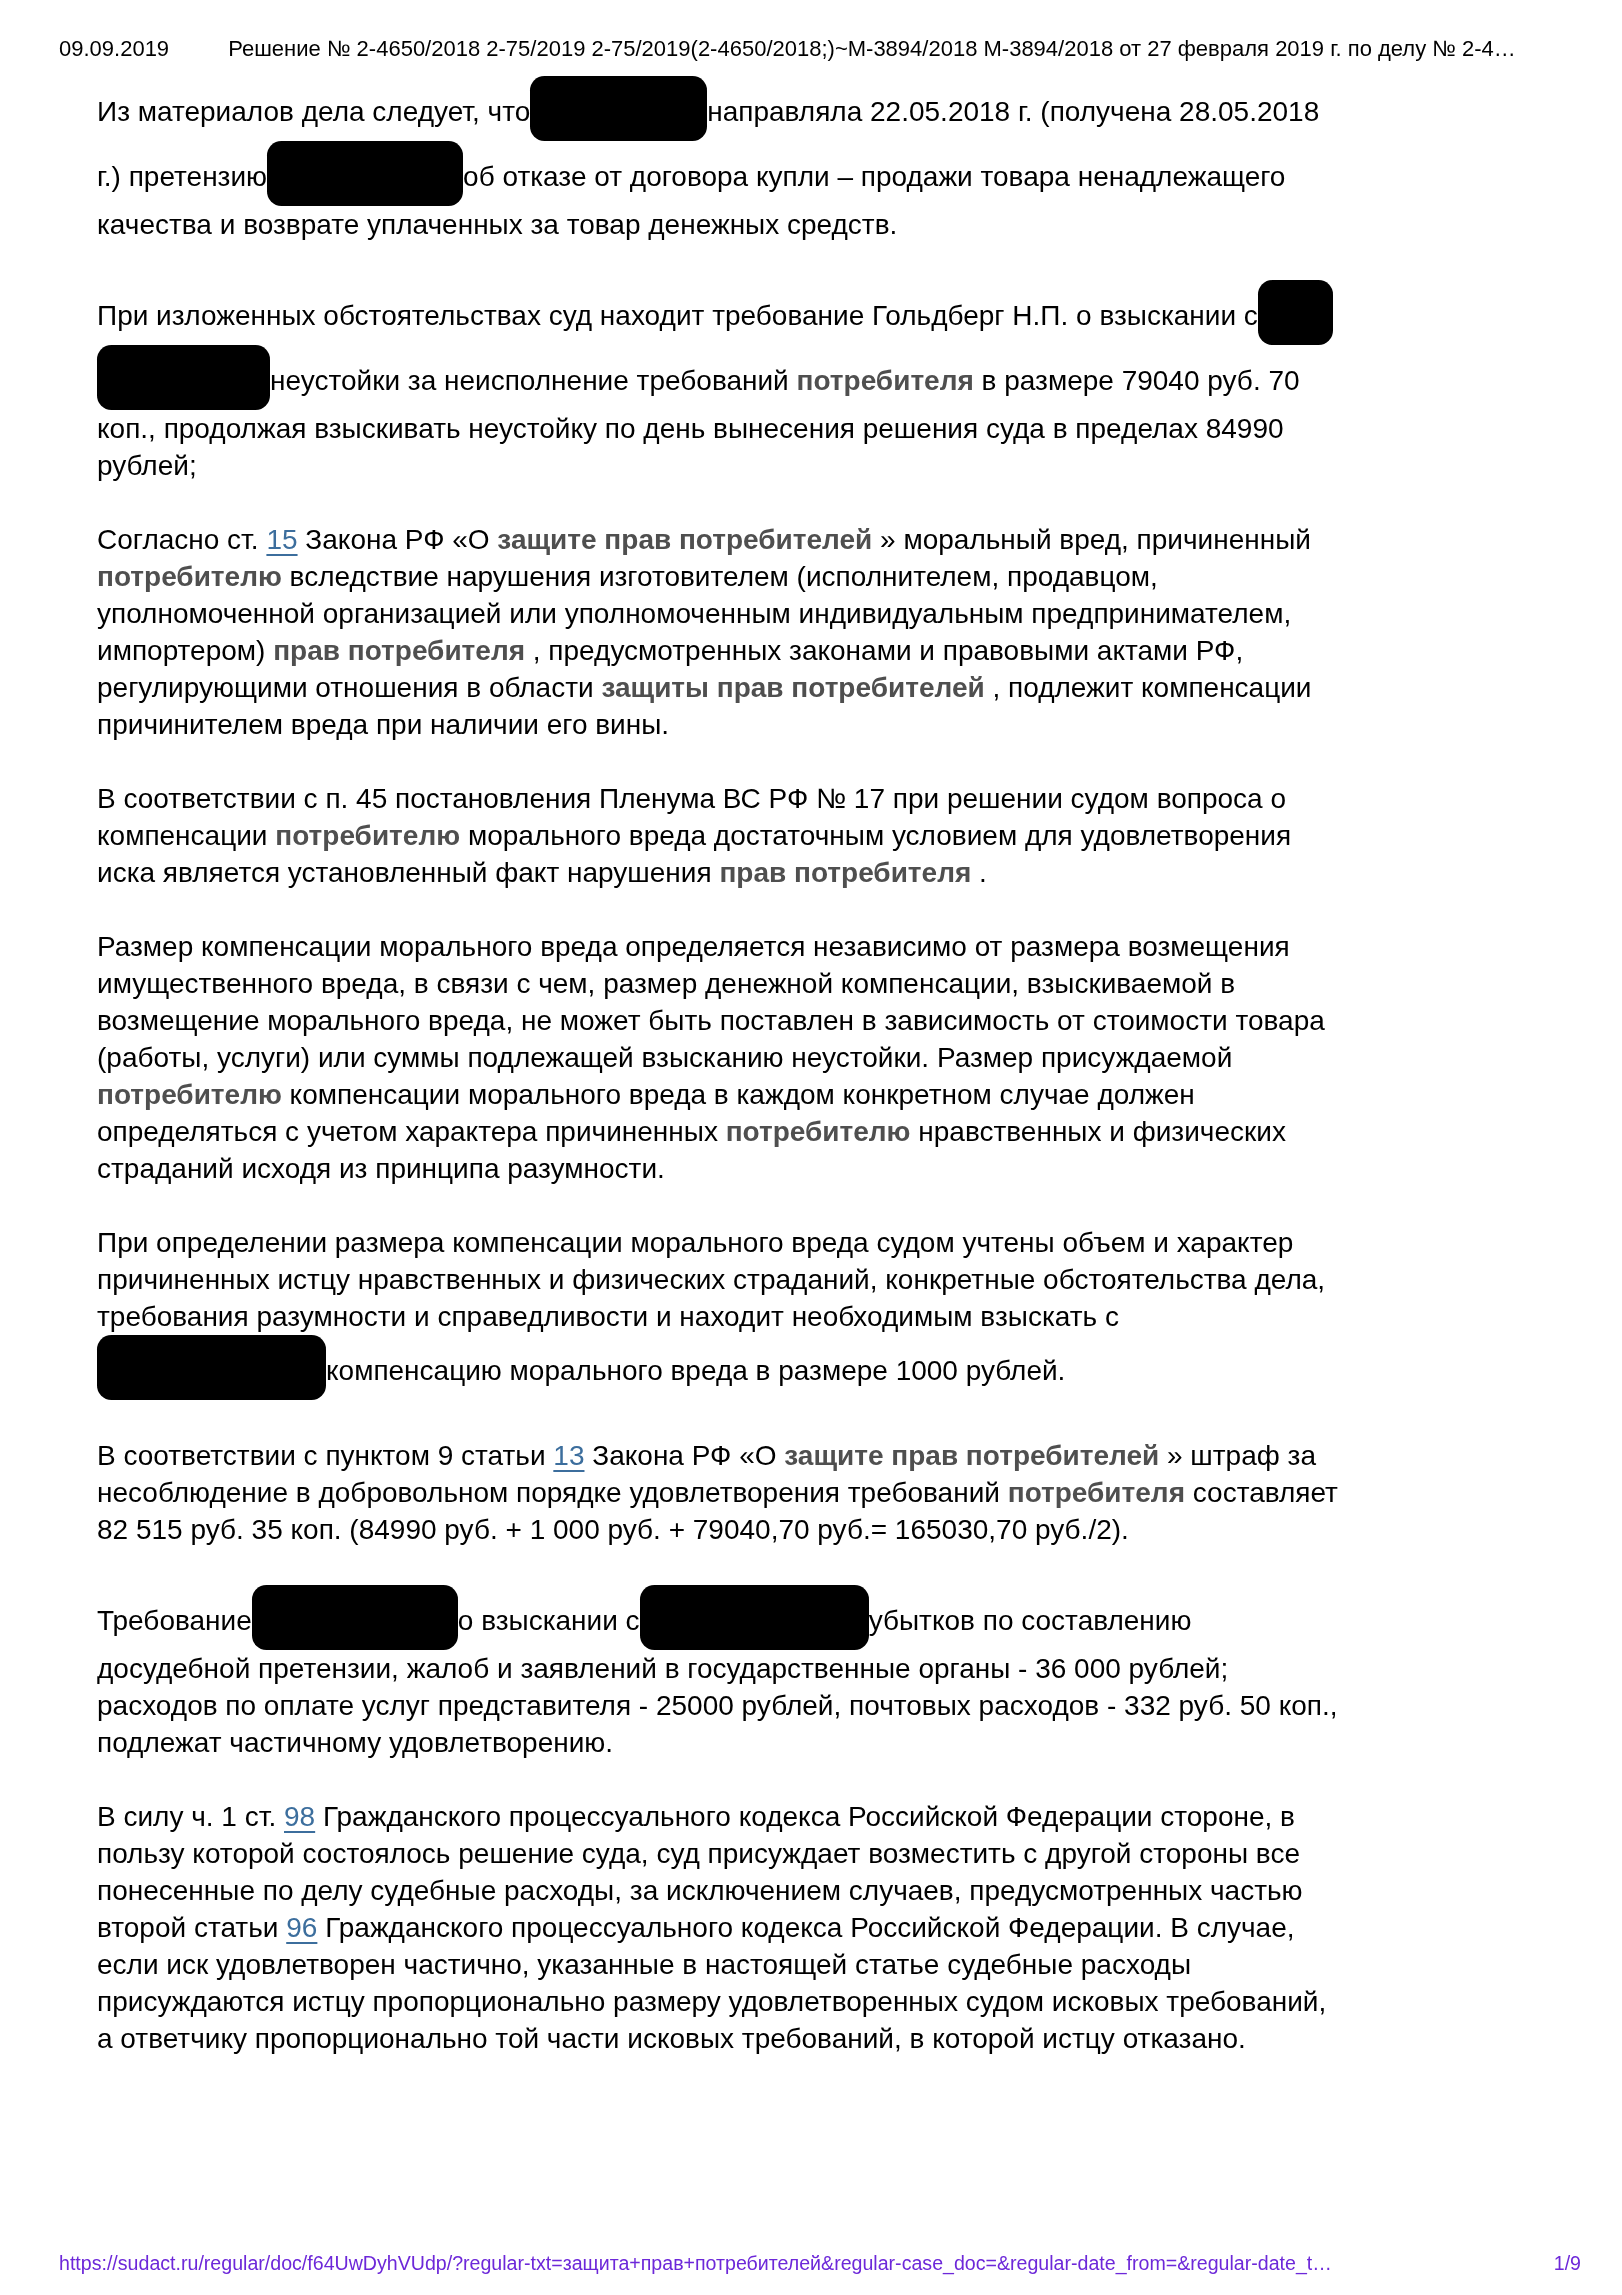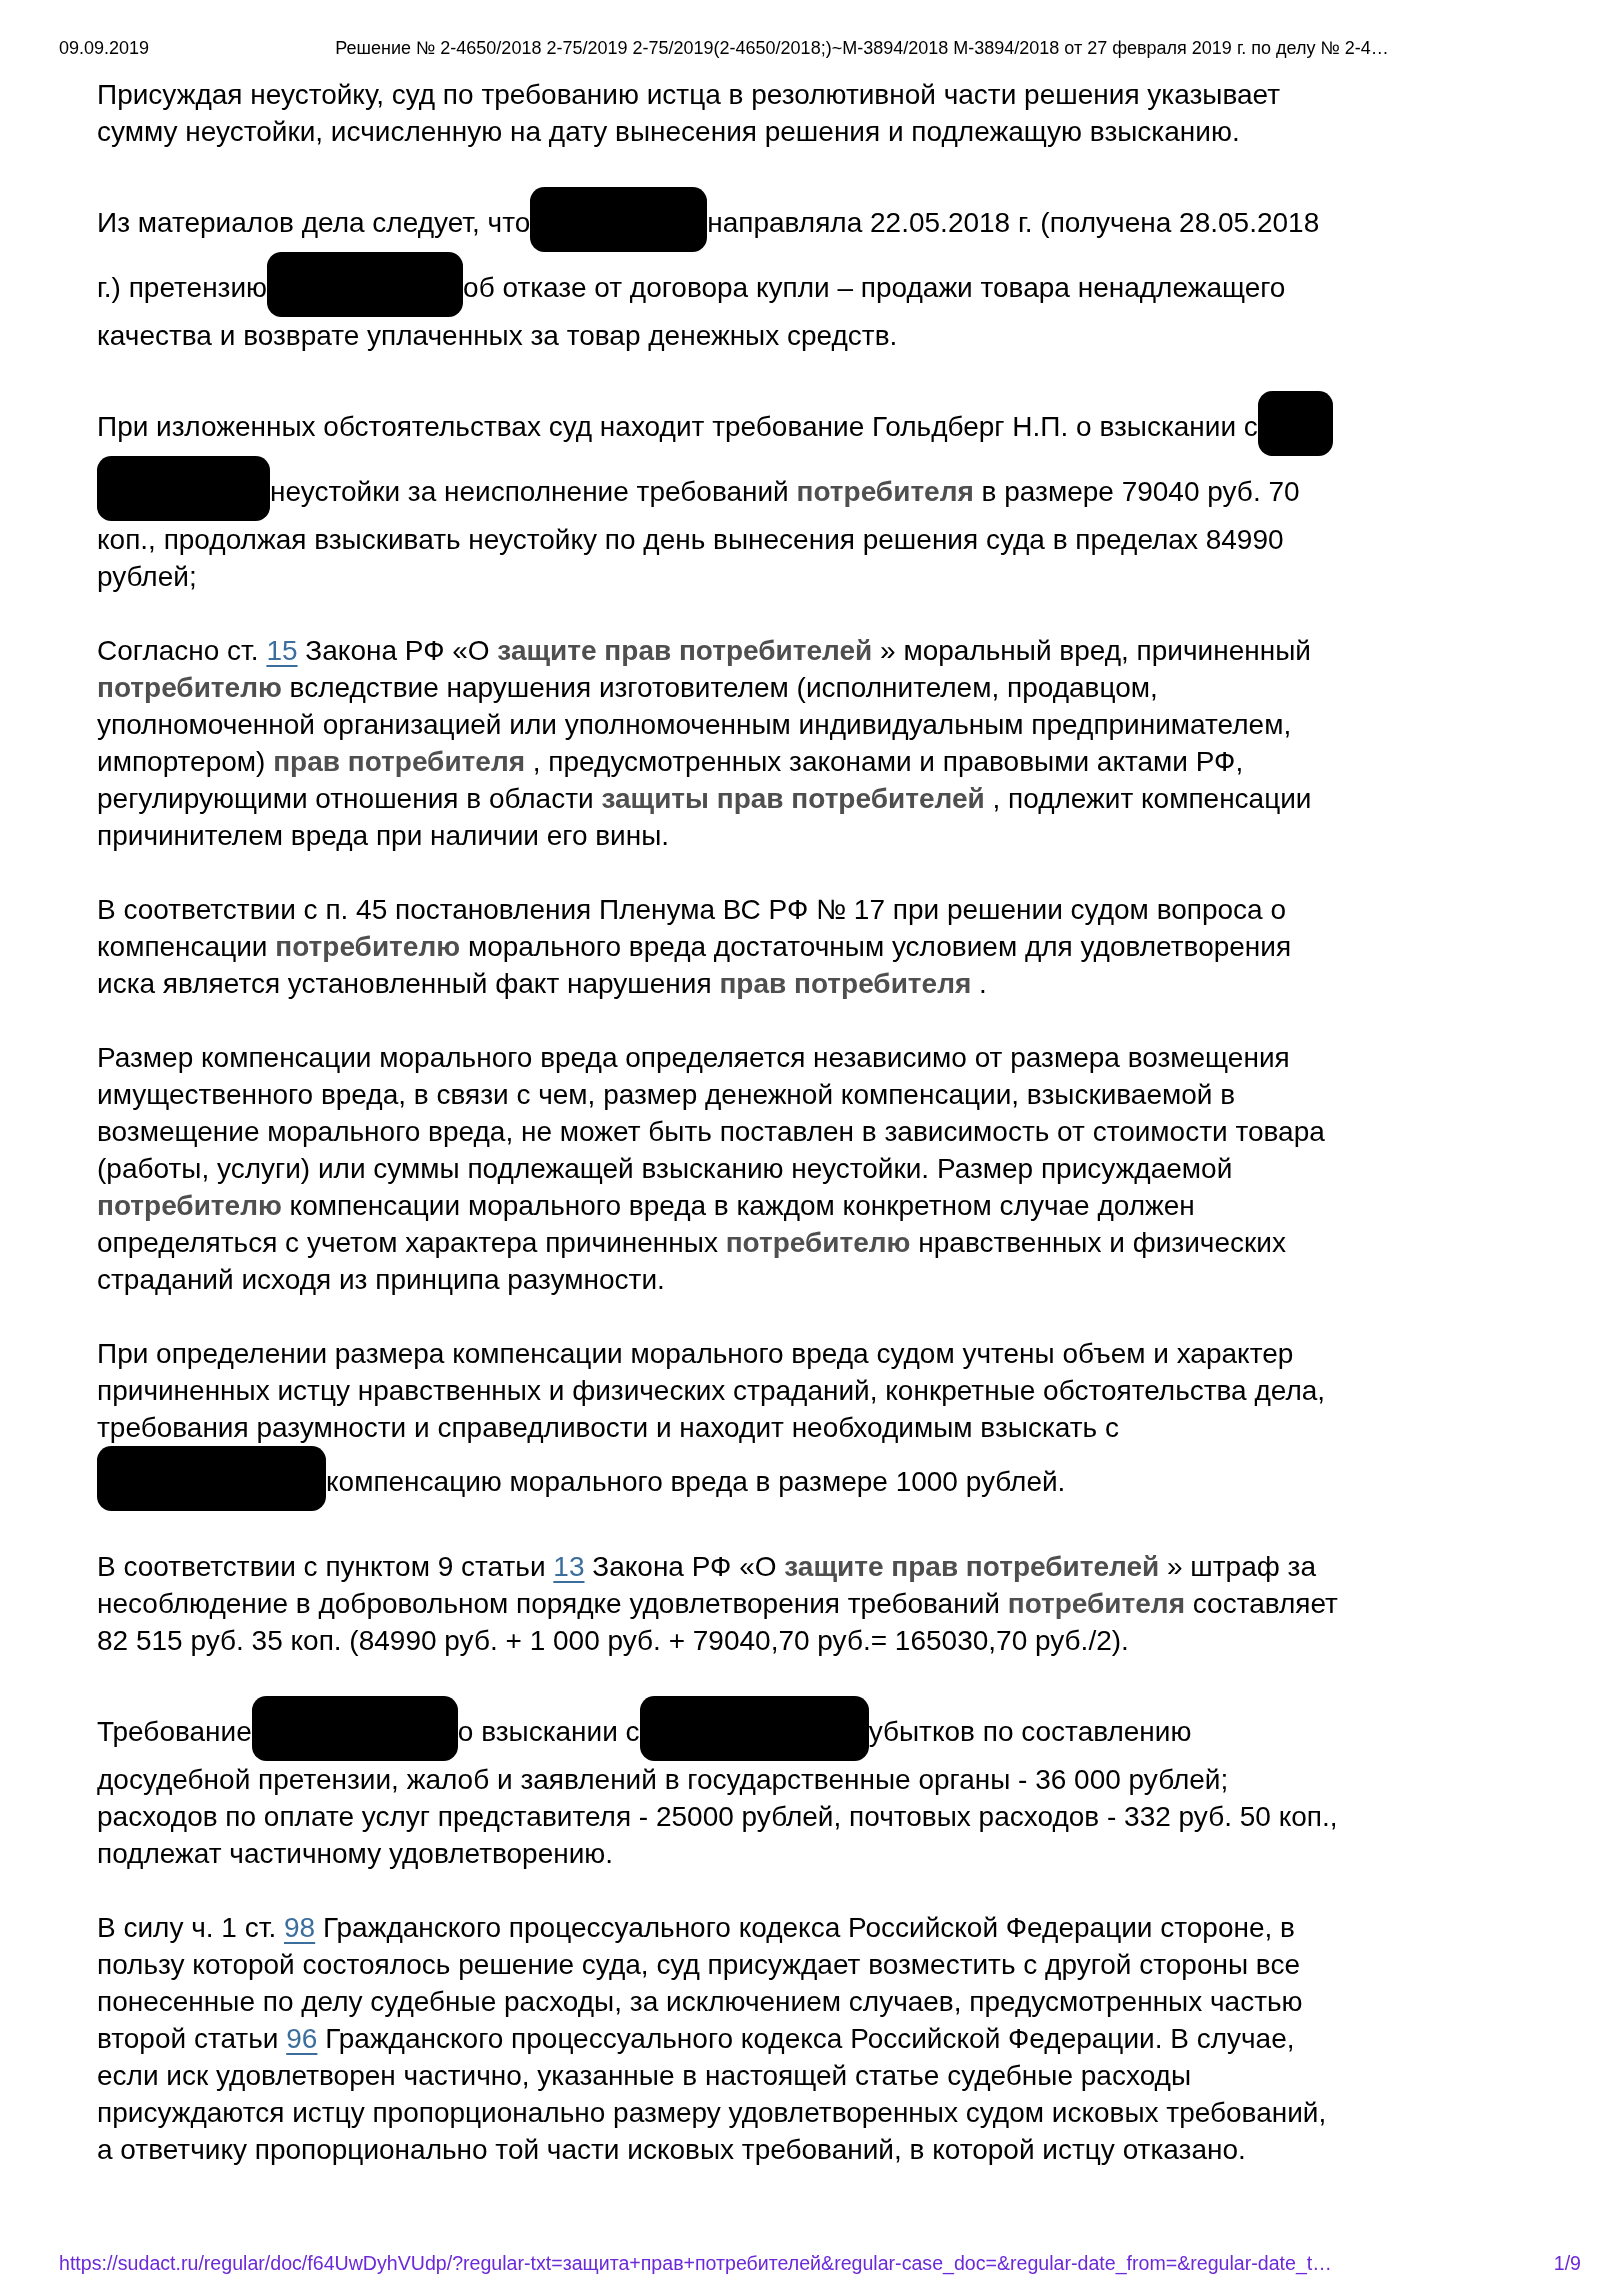--- a/index.html
+++ b/index.html
@@ -12,21 +12,21 @@
     color: #000000;
     overflow: hidden;
   }
   .print-header {
     position: absolute;
     top: 37px;
     left: 59px;
     right: 75px;
     display: flex;
     align-items: center;
-    font-size: 18px;
+    font-size: 22px;
     line-height: 23.6px;
     color: #000000;
     white-space: nowrap;
   }
   .print-header .date { flex: 0 0 auto; }
   .print-header .title {
     flex: 1 1 auto;
     text-align: center;
     overflow: hidden;
     padding-left: 28px;
@@ -79,21 +79,20 @@
 <body>
 
 <div class="page">
 
   <div class="print-header">
     <span class="date">09.09.2019</span>
     <span class="title">Решение № 2-4650/2018 2-75/2019 2-75/2019(2-4650/2018;)~М-3894/2018 М-3894/2018 от 27 февраля 2019 г. по делу № 2-4…</span>
   </div>
 
   <div class="content">
-      <p><span>Присуждая неустойку, суд по требованию истца в резолютивной части решения указывает сумму неустойки, исчисленную на дату вынесения решения и подлежащую взысканию.</span></p>
       <p><span>Из материалов дела следует, что</span><span class="redact" style="width: 177px; background: rgb(0, 0, 0);"></span><span>направляла 22.05.2018 г. (получена 28.05.2018 г.) претензию</span><span class="redact" style="width: 196px; background: rgb(0, 0, 0);"></span><span>об отказе от договора купли – продажи товара ненадлежащего качества и возврате уплаченных за товар денежных средств.</span></p>
       <p><span>При изложенных обстоятельствах суд находит требование Гольдберг Н.П. о взыскании с</span><span class="redact" style="width: 75px; background: rgb(0, 0, 0);"></span><span class="redact" style="width: 173px; background: rgb(0, 0, 0);"></span><span>неустойки за неисполнение требований </span><b class="hl">потребителя</b><span> в размере 79040 руб. 70 коп., продолжая взыскивать неустойку по день вынесения решения суда в пределах 84990 рублей;</span></p>
       <p><span>Согласно ст. </span><a class="law-link">15</a><span> Закона РФ «О </span><b class="hl">защите прав потребителей</b><span> » моральный вред, причиненный </span><b class="hl">потребителю</b><span> вследствие нарушения изготовителем (исполнителем, продавцом, уполномоченной организацией или уполномоченным индивидуальным предпринимателем, импортером) </span><b class="hl">прав потребителя</b><span> , предусмотренных законами и правовыми актами РФ, регулирующими отношения в области </span><b class="hl">защиты прав потребителей</b><span> , подлежит компенсации причинителем вреда при наличии его вины.</span></p>
       <p><span>В соответствии с п. 45 постановления Пленума ВС РФ № 17 при решении судом вопроса о компенсации </span><b class="hl">потребителю</b><span> морального вреда достаточным условием для удовлетворения иска является установленный факт нарушения </span><b class="hl">прав потребителя</b><span> .</span></p>
       <p><span>Размер компенсации морального вреда определяется независимо от размера возмещения имущественного вреда, в связи с чем, размер денежной компенсации, взыскиваемой в возмещение морального вреда, не может быть поставлен в зависимость от стоимости товара (работы, услуги) или суммы подлежащей взысканию неустойки. Размер присуждаемой </span><b class="hl">потребителю</b><span> компенсации морального вреда в каждом конкретном случае должен определяться с учетом характера причиненных </span><b class="hl">потребителю</b><span> нравственных и физических страданий исходя из принципа разумности.</span></p>
       <p><span>При определении размера компенсации морального вреда судом учтены объем и характер причиненных истцу нравственных и физических страданий, конкретные обстоятельства дела, требования разумности и справедливости и находит необходимым взыскать с</span><span class="redact" style="width: 229px; background: rgb(0, 0, 0);"></span><span>компенсацию морального вреда в размере 1000 рублей.</span></p>
       <p><span>В соответствии с пунктом 9 статьи </span><a class="law-link">13</a><span> Закона РФ «О </span><b class="hl">защите прав потребителей</b><span> » штраф за несоблюдение в добровольном порядке удовлетворения требований </span><b class="hl">потребителя</b><span> составляет 82 515 руб. 35 коп. (84990 руб. + 1 000 руб. + 79040,70 руб.= 165030,70 руб./2).</span></p>
       <p><span>Требование</span><span class="redact" style="width: 206px; background: rgb(0, 0, 0);"></span><span>о взыскании с</span><span class="redact" style="width: 229px; background: rgb(0, 0, 0);"></span><span>убытков по составлению досудебной претензии, жалоб и заявлений в государственные органы - 36 000 рублей; расходов по оплате услуг представителя - 25000 рублей, почтовых расходов - 332 руб. 50 коп., подлежат частичному удовлетворению.</span></p>
       <p><span>В силу ч. 1 ст. </span><a class="law-link">98</a><span> Гражданского процессуального кодекса Российской Федерации стороне, в пользу которой состоялось решение суда, суд присуждает возместить с другой стороны все понесенные по делу судебные расходы, за исключением случаев, предусмотренных частью второй статьи </span><a class="law-link">96</a><span> Гражданского процессуального кодекса Российской Федерации. В случае, если иск удовлетворен частично, указанные в настоящей статье судебные расходы присуждаются истцу пропорционально размеру удовлетворенных судом исковых требований, а ответчику пропорционально той части исковых требований, в которой истцу отказано.</span></p>
     </div>

